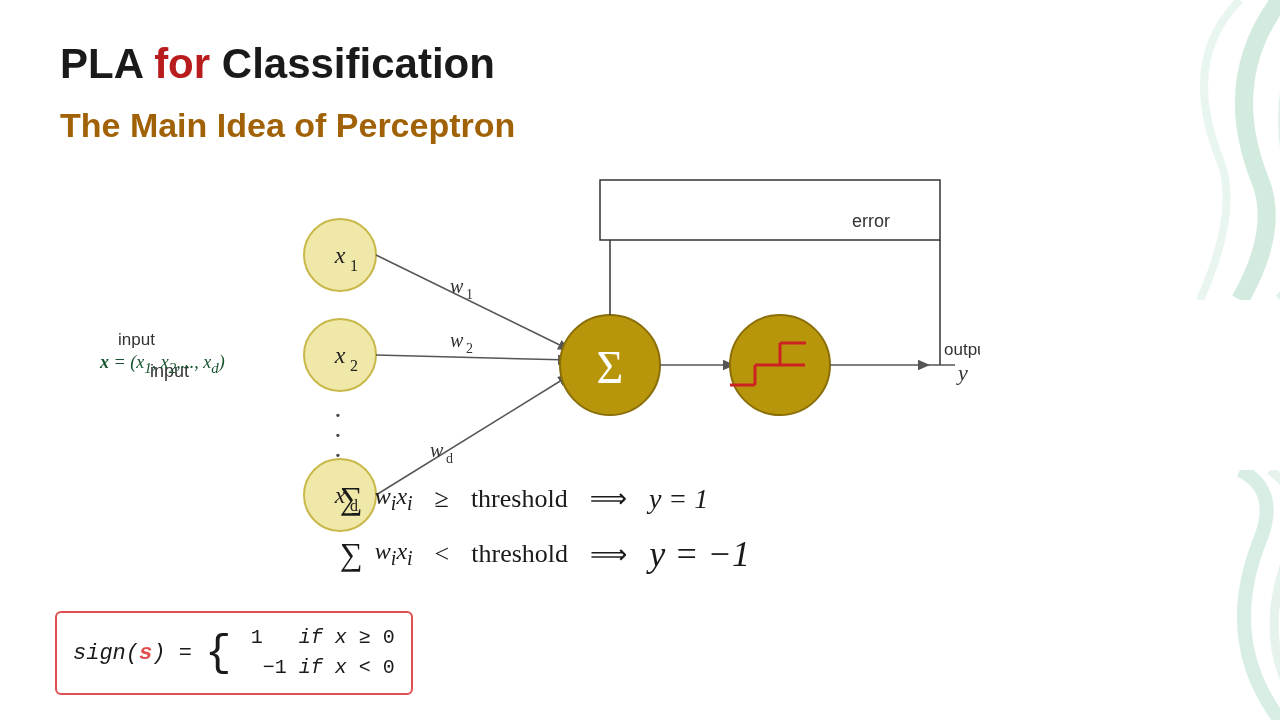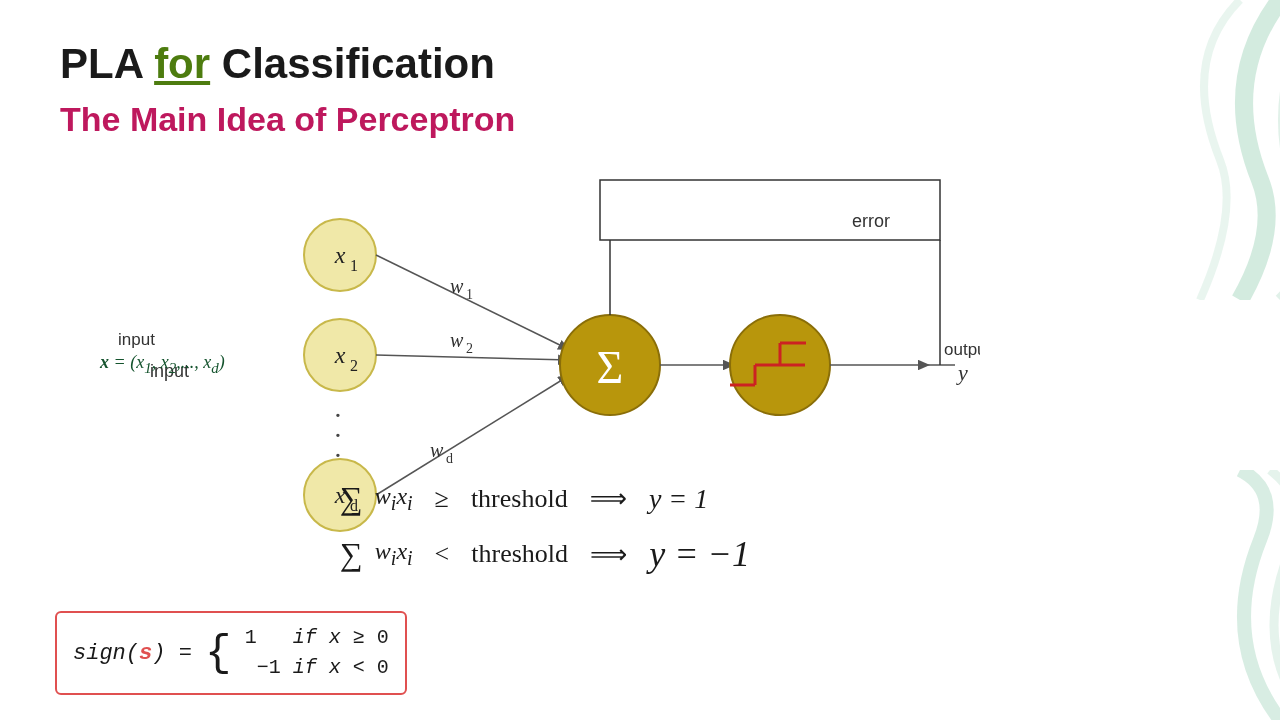--- a/index.html
+++ b/index.html
@@ -46,29 +46,28 @@
     }
 
     .title-main {
       font-size: 42px;
       font-weight: bold;
       color: #1a1a1a;
       font-family: Arial, sans-serif;
     }
 
     .title-for {
-      color: #4d7c0f;
-      text-decoration: underline;
+      color: #b91c1c;
     }
 
     .subtitle {
       font-size: 34px;
       font-weight: bold;
-      color: #be185d;
-      margin-top: 12px;
+      color: #a16207;
+      margin-top: 18px;
       font-family: Arial, sans-serif;
     }
 
     
     .formulas {
       position: absolute;
       top: 480px;
       left: 340px;
       font-family: 'Times New Roman', serif;
     }
@@ -223,19 +222,19 @@
       <span style="font-size:26px;">threshold</span>
       <span style="font-size:26px; margin: 0 10px;"> ⟹ </span>
       <span style="font-style:italic; font-size:36px;"> y = −1</span>
     </div>
   </div>
 
   <div class="sign-box">
     <span style="font-style:italic;">sign(</span><span class="sign-red" style="font-weight:bold; font-style:italic;">s</span><span style="font-style:italic;">)</span>
     <span> = </span>
     <span style="font-size:44px; line-height:1; vertical-align:middle;">{</span>
-    <span style="display:inline-flex; flex-direction:column; font-size:20px; vertical-align:middle; line-height:1.5;">
+    <span style="display:inline-flex; flex-direction:column; font-size:20px; margin-left:6px; vertical-align:middle; line-height:1.5;">
       <span>1 &nbsp; <i>if x</i> ≥ 0</span>
       <span>−1 <i>if x</i> &lt; 0</span>
     </span>
   </div>
 
 </div>
 
 </body></html>

